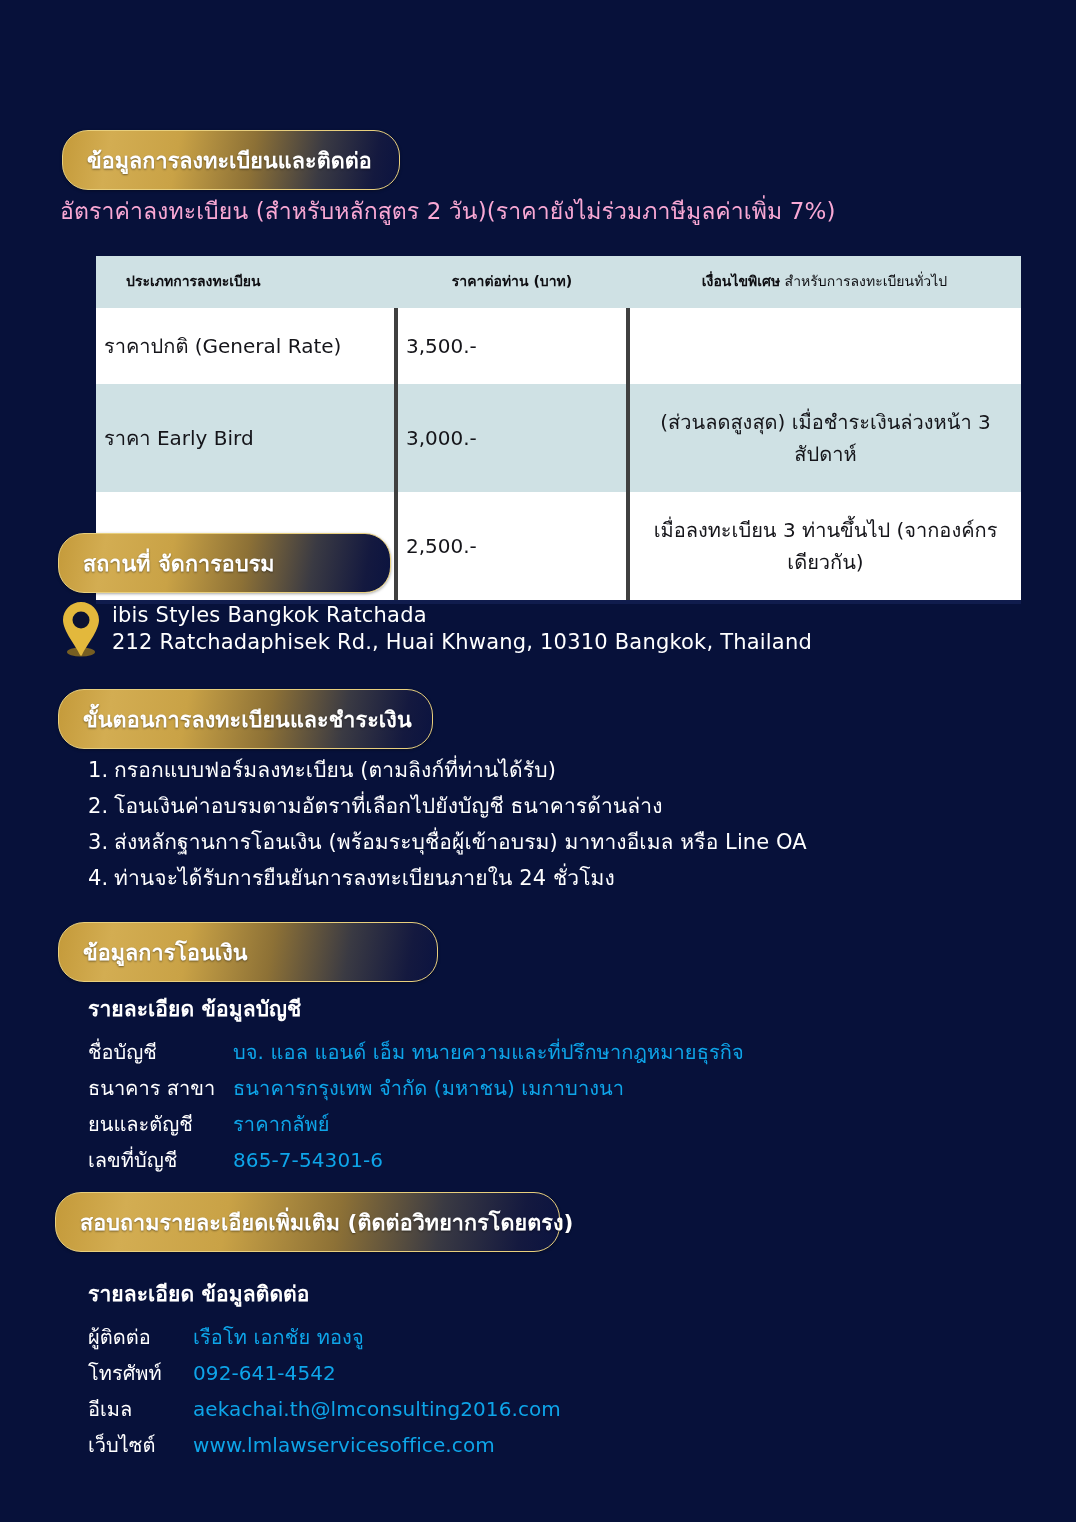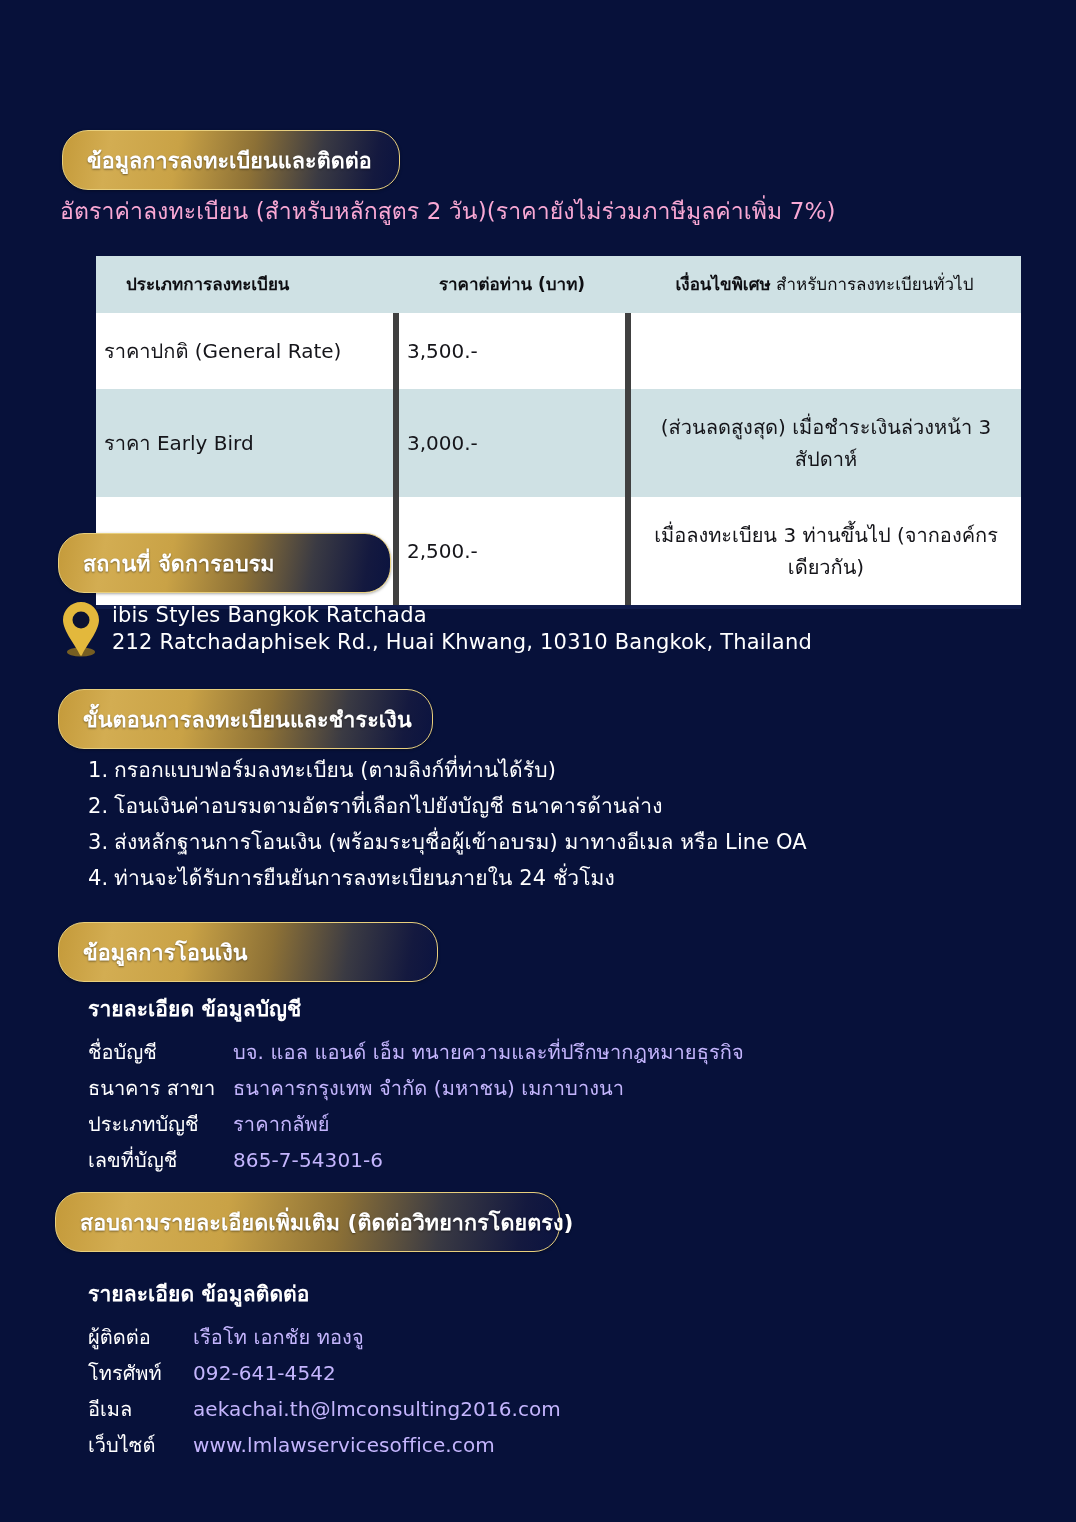--- a/index.html
+++ b/index.html
@@ -85,40 +85,40 @@
     width: 925px;
     table-layout: fixed;
   }
   table.rate-table col.c1 { width: 300px; }
   table.rate-table col.c2 { width: 232px; }
   table.rate-table col.c3 { width: 393px; }
 
   table.rate-table thead th {
     background: #cfe1e4;
     color: #0e0e12;
-    font-size: 17px;
+    font-size: 14px;
     font-weight: bold;
     text-align: center;
     padding: 14px 2px 16px;
     border: none;
     white-space: nowrap;
   }
   table.rate-table thead th .thin {
     font-weight: normal;
   }
   table.rate-table thead th.left-head {
     text-align: left;
     padding-left: 30px;
   }
 
   table.rate-table tbody td {
     font-size: 20px;
     color: #15151a;
     padding: 22px 8px;
-    border-left: 6px solid #404040;
+    border-left: 4px solid #404040;
     vertical-align: middle;
     height: 58px;
   }
   table.rate-table tbody td:first-child { border-left: none; }
 
   td.col-type  { padding-left: 20px; text-align: left; }
   td.col-price { padding-left: 45px; text-align: left; }
   td.col-cond  { padding-left: 18px; text-align: center; }
 
   tbody tr.row-odd  td { background: #ffffff; }
@@ -185,21 +185,21 @@
     line-height: 36px;
     white-space: nowrap;
   }
   .info-label {
     font-size: 20px;
     color: #ffffff;
     flex: 0 0 auto;
   }
   .info-value {
     font-size: 20px;
-    color: #c4b5fd;
+    color: #0ea5e9;
     letter-spacing: .1px;
   }
   #bank-info .info-label    { width: 145px; }
   #contact-info .info-label { width: 105px; }
 </style>
 </head>
 <body>
 
 <div class="page">
 
@@ -291,21 +291,21 @@
 
     <div class="info-row">
       <span class="info-label">ชื่อบัญชี</span>
       <span class="info-value">บจ. แอล แอนด์ เอ็ม ทนายความและที่ปรึกษากฎหมายธุรกิจ</span>
     </div>
     <div class="info-row">
       <span class="info-label">ธนาคาร สาขา</span>
       <span class="info-value">ธนาคารกรุงเทพ จำกัด (มหาชน) เมกาบางนา</span>
     </div>
     <div class="info-row">
-      <span class="info-label">ประเภทบัญชี</span>
+      <span class="info-label">ยนและตัญชี</span>
       <span class="info-value">ราคากลัพย์</span>
     </div>
     <div class="info-row">
       <span class="info-label">เลขที่บัญชี</span>
       <span class="info-value">865-7-54301-6</span>
     </div>
   </div>
 
   <div class="badge" id="badge-inquiry">
     <span class="badge-label">สอบถามรายละเอียดเพิ่มเติม (ติดต่อวิทยากรโดยตรง)</span>

